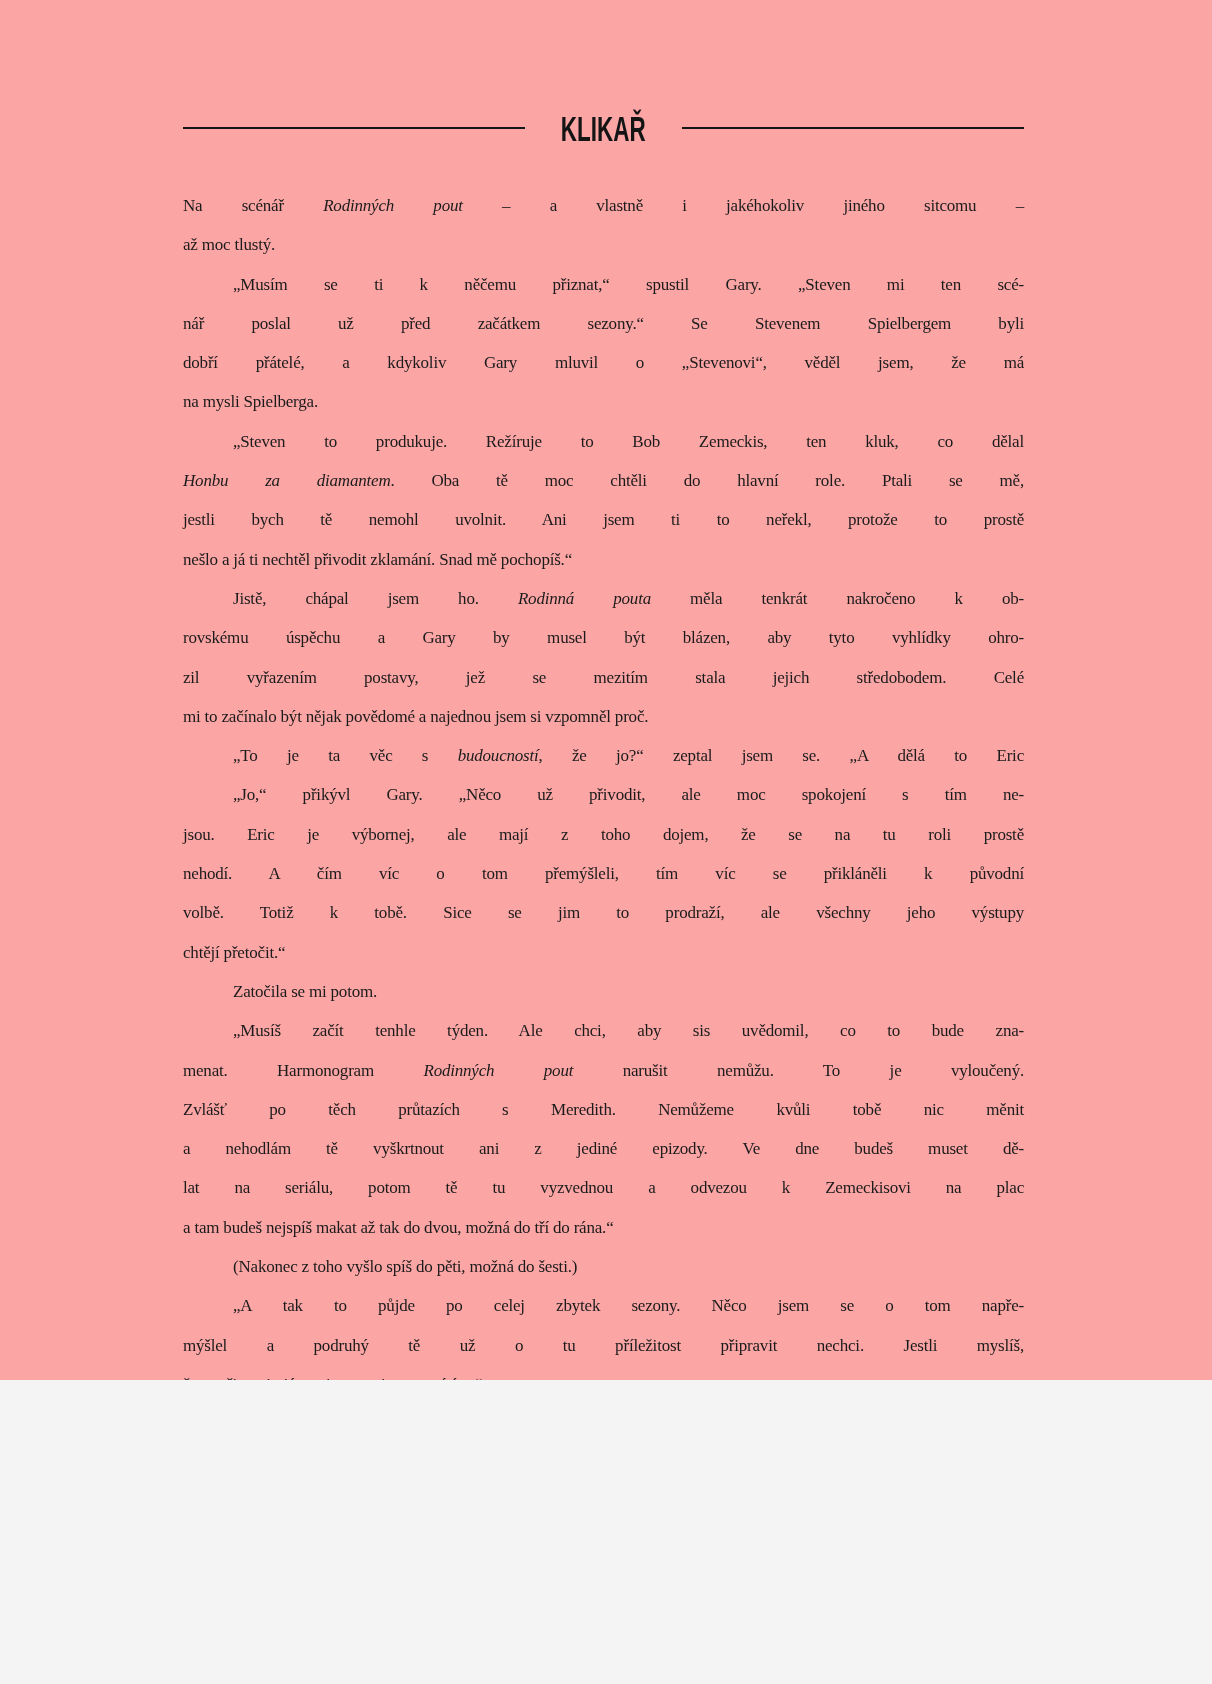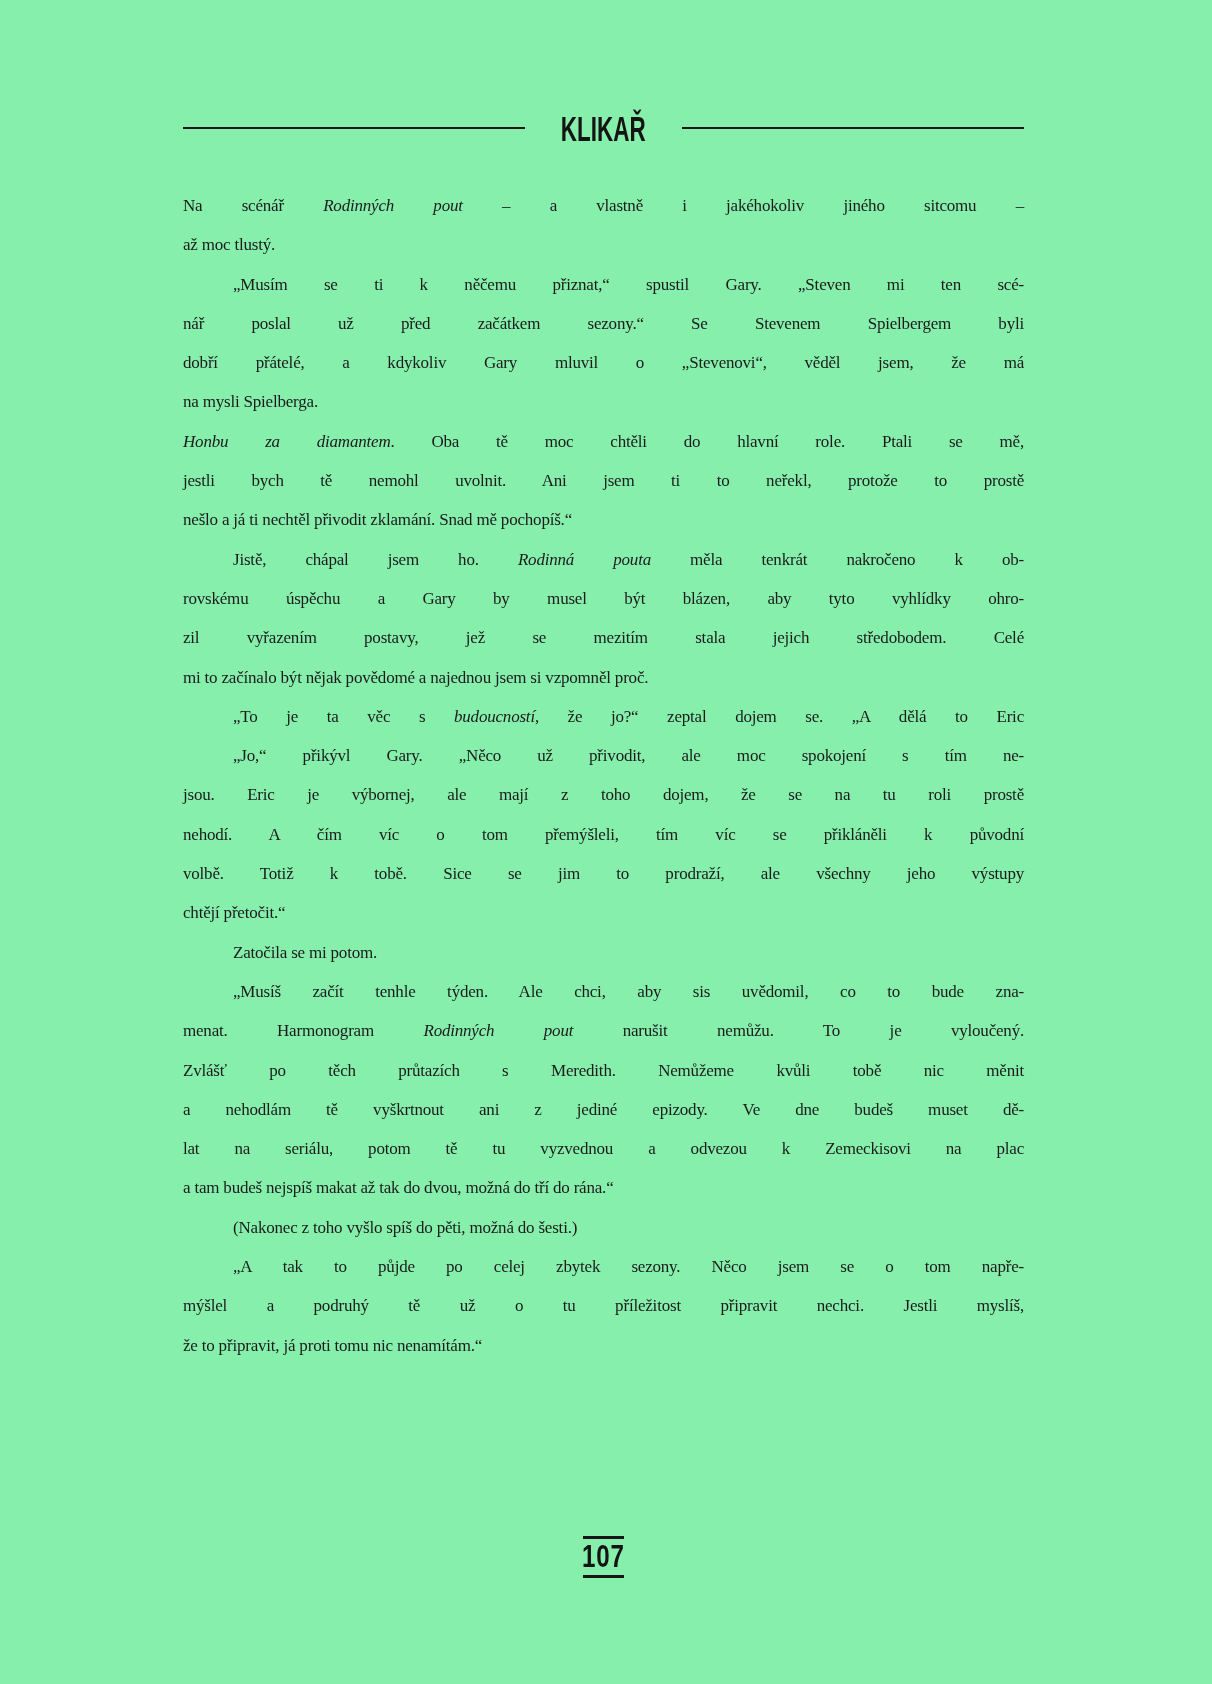--- a/index.html
+++ b/index.html
@@ -3,22 +3,22 @@
 <meta charset="utf-8">
 <style>
   html, body { margin: 0; padding: 0; }
   body {
     width: 1212px; height: 1684px;
     background: #f4f4f4;
     font-family: "Liberation Serif", serif;
   }
   .page {
     position: relative;
-    width: 1212px; height: 1684px;
-    background: #86efac;
+    width: 1212px; height: 1380px;
+    background: #fca5a5;
     color: #1a1a1a;
     overflow: hidden;
   }
 
   
   .running-head {
     position: absolute;
     top: 110px; left: 183px; width: 841px;
     display: flex; align-items: center;
     height: 36px;
@@ -97,28 +97,29 @@
     <div class="head-rule"></div>
   </div>
 
   <div class="text-block" id="text-block">
       <div class="line"><span>Na scénář </span><i>Rodinných pout</i><span> – a vlastně i jakéhokoliv jiného sitcomu –</span></div>
       <div class="line last"><span>až moc tlustý.</span></div>
       <div class="line indent"><span>„Musím se ti k něčemu přiznat,“ spustil Gary. „Steven mi ten scé-</span></div>
       <div class="line"><span>nář poslal už před začátkem sezony.“ Se Stevenem Spielbergem byli</span></div>
       <div class="line"><span>dobří přátelé, a kdykoliv Gary mluvil o „Stevenovi“, věděl jsem, že má</span></div>
       <div class="line last"><span>na mysli Spielberga.</span></div>
+      <div class="line indent"><span>„Steven to produkuje. Režíruje to Bob Zemeckis, ten kluk, co dělal</span></div>
       <div class="line"><i>Honbu za diamantem</i><span>. Oba tě moc chtěli do hlavní role. Ptali se mě,</span></div>
       <div class="line"><span>jestli bych tě nemohl uvolnit. Ani jsem ti to neřekl, protože to prostě</span></div>
       <div class="line last"><span>nešlo a já ti nechtěl přivodit zklamání. Snad mě pochopíš.“</span></div>
       <div class="line indent"><span>Jistě, chápal jsem ho. </span><i>Rodinná pouta</i><span> měla tenkrát nakročeno k ob-</span></div>
       <div class="line"><span>rovskému úspěchu a Gary by musel být blázen, aby tyto vyhlídky ohro-</span></div>
       <div class="line"><span>zil vyřazením postavy, jež se mezitím stala jejich středobodem. Celé</span></div>
       <div class="line last"><span>mi to začínalo být nějak povědomé a najednou jsem si vzpomněl proč.</span></div>
-      <div class="line indent"><span>„To je ta věc s </span><i>budoucností</i><span>, že jo?“ zeptal dojem se. „A dělá to Eric</span></div>
+      <div class="line indent"><span>„To je ta věc s </span><i>budoucností</i><span>, že jo?“ zeptal jsem se. „A dělá to Eric</span></div>
       <div class="line indent"><span>„Jo,“ přikývl Gary. „Něco už přivodit, ale moc spokojení s tím ne-</span></div>
       <div class="line"><span>jsou. Eric je výbornej, ale mají z toho dojem, že se na tu roli prostě</span></div>
       <div class="line"><span>nehodí. A čím víc o tom přemýšleli, tím víc se přikláněli k původní</span></div>
       <div class="line"><span>volbě. Totiž k tobě. Sice se jim to prodraží, ale všechny jeho výstupy</span></div>
       <div class="line last"><span>chtějí přetočit.“</span></div>
       <div class="line last indent"><span>Zatočila se mi potom.</span></div>
       <div class="line indent"><span>„Musíš začít tenhle týden. Ale chci, aby sis uvědomil, co to bude zna-</span></div>
       <div class="line"><span>menat. Harmonogram </span><i>Rodinných pout</i><span> narušit nemůžu. To je vyloučený.</span></div>
       <div class="line"><span>Zvlášť po těch průtazích s Meredith. Nemůžeme kvůli tobě nic měnit</span></div>
       <div class="line"><span>a nehodlám tě vyškrtnout ani z jediné epizody. Ve dne budeš muset dě-</span></div>

